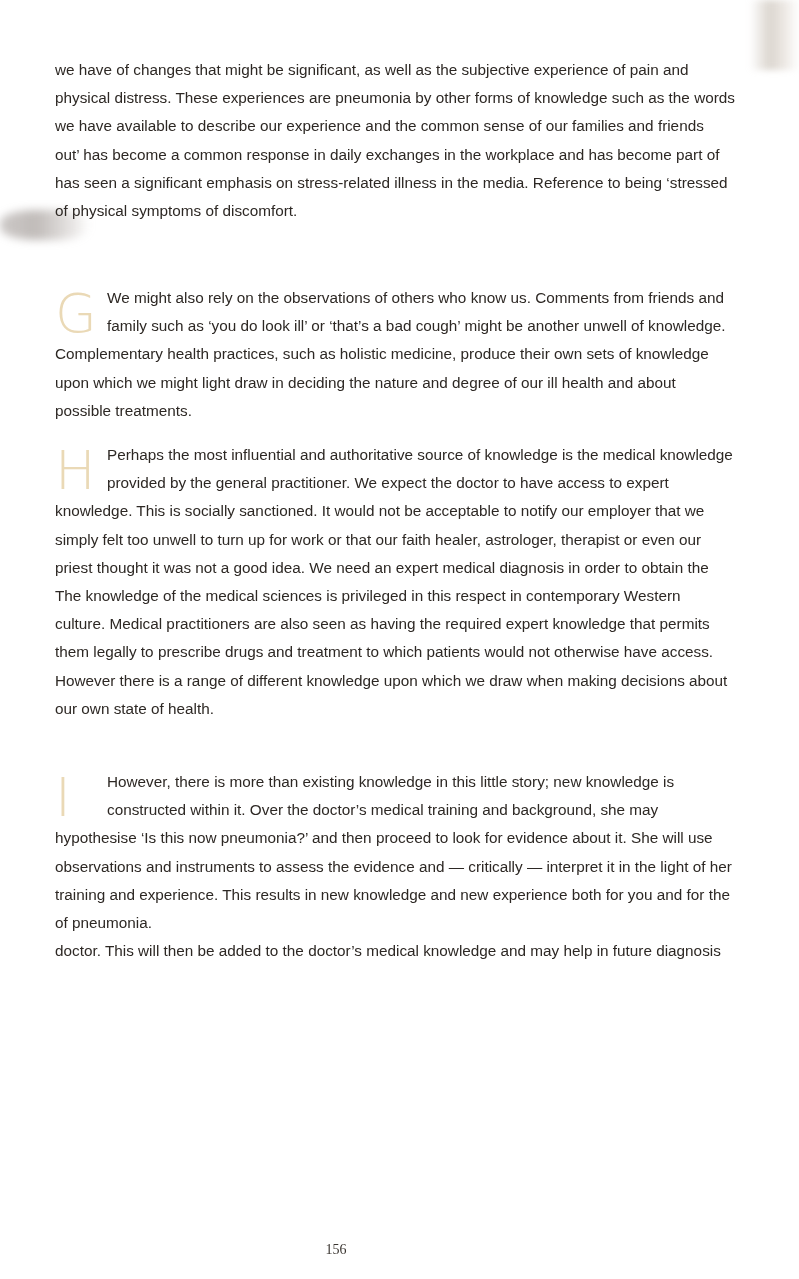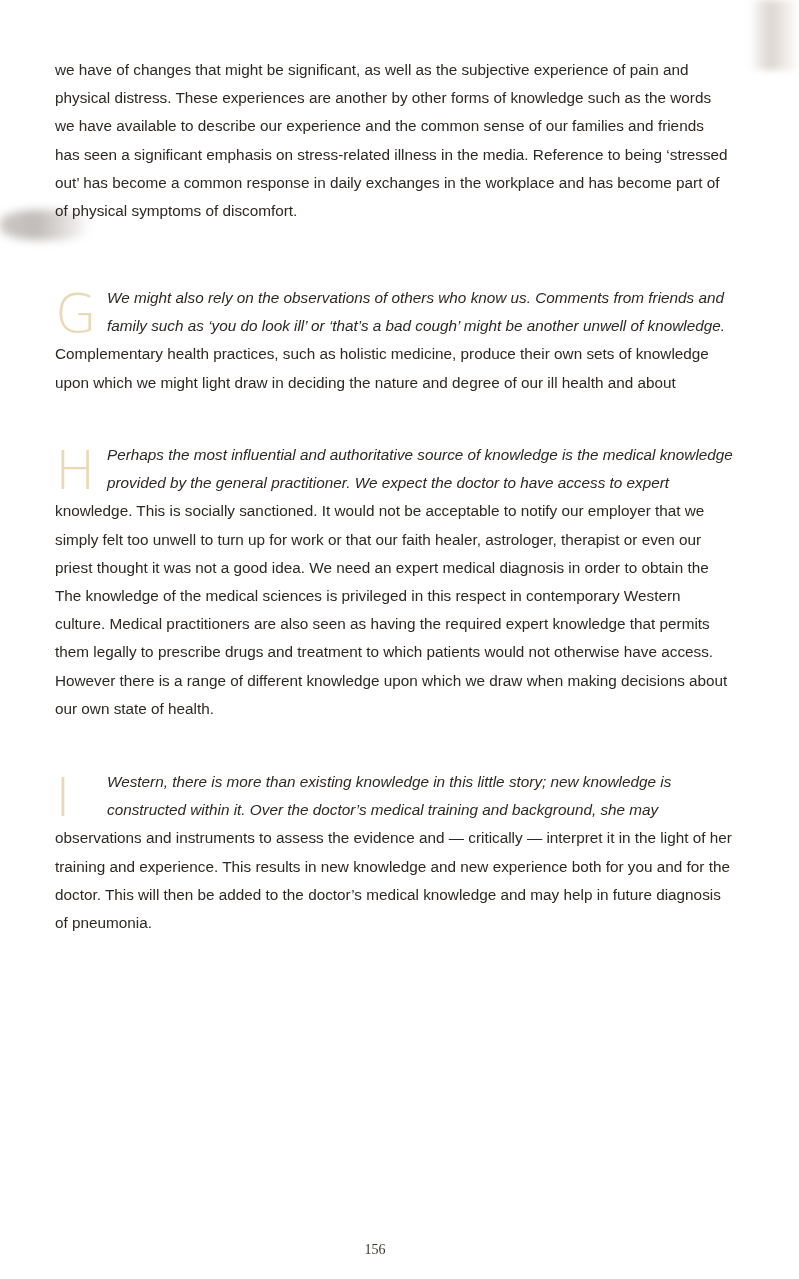--- a/index.html
+++ b/index.html
@@ -63,76 +63,76 @@
       position: absolute;
       left: 0;
       font-family: "DejaVu Sans", sans-serif;
       font-weight: 200;
       color: #ead9b6;
       font-size: 54px;
       line-height: 54px;
     }
     .indent {
       padding-left: 52px;
-      font-style: italic;
     }
     .page-number {
       position: absolute;
       left: 0;
       width: 672px;
       top: 1242px;
       text-align: center;
       font-family: "Liberation Serif", serif;
       font-size: 14px;
       color: #3a3530;
-      padding-left: 39px;
     }
   </style>
 </head>
 <body>
 
 <div class="page">
   <div class="smudge-top"></div>
   <div class="smudge-left"></div>
 
   <div class="para text-block" style="top:56px;">
     <span class="line">we have of changes that might be significant, as well as the subjective experience of pain and</span>
-    <span class="line">physical distress. These experiences are another by other forms of knowledge such as the words</span>
+    <span class="line">physical distress. These experiences are pneumonia by other forms of knowledge such as the words</span>
     <span class="line">we have available to describe our experience and the common sense of our families and friends</span>
+    <span class="line">out’ has become a common response in daily exchanges in the workplace and has become part of</span>
     <span class="line">has seen a significant emphasis on stress-related illness in the media. Reference to being ‘stressed</span>
-    <span class="line">out’ has become a common response in daily exchanges in the workplace and has become part of</span>
     <span class="line">of physical symptoms of discomfort.</span>
   </div>
 
   <div class="para text-block" style="top:284px;">
     <span class="dropcap" style="top:3px;">G</span>
     <span class="line indent">We might also rely on the observations of others who know us. Comments from friends and</span>
     <span class="line indent">family such as ‘you do look ill’ or ‘that’s a bad cough’ might be another unwell of knowledge.</span>
     <span class="line">Complementary health practices, such as holistic medicine, produce their own sets of knowledge</span>
     <span class="line">upon which we might light draw in deciding the nature and degree of our ill health and about</span>
+    <span class="line">possible treatments.</span>
   </div>
 
   <div class="para text-block" style="top:441px;">
     <span class="dropcap" style="top:3px;">H</span>
     <span class="line indent">Perhaps the most influential and authoritative source of knowledge is the medical knowledge</span>
     <span class="line indent">provided by the general practitioner. We expect the doctor to have access to expert</span>
     <span class="line">knowledge. This is socially sanctioned. It would not be acceptable to notify our employer that we</span>
     <span class="line">simply felt too unwell to turn up for work or that our faith healer, astrologer, therapist or even our</span>
     <span class="line">priest thought it was not a good idea. We need an expert medical diagnosis in order to obtain the</span>
     <span class="line">The knowledge of the medical sciences is privileged in this respect in contemporary Western</span>
     <span class="line">culture. Medical practitioners are also seen as having the required expert knowledge that permits</span>
     <span class="line">them legally to prescribe drugs and treatment to which patients would not otherwise have access.</span>
     <span class="line">However there is a range of different knowledge upon which we draw when making decisions about</span>
     <span class="line">our own state of health.</span>
   </div>
 
   <div class="para text-block" style="top:768px;">
     <span class="dropcap" style="top:3px;">I</span>
-    <span class="line indent">Western, there is more than existing knowledge in this little story; new knowledge is</span>
+    <span class="line indent">However, there is more than existing knowledge in this little story; new knowledge is</span>
     <span class="line indent">constructed within it. Over the doctor’s medical training and background, she may</span>
+    <span class="line">hypothesise ‘Is this now pneumonia?’ and then proceed to look for evidence about it. She will use</span>
     <span class="line">observations and instruments to assess the evidence and — critically — interpret it in the light of her</span>
     <span class="line">training and experience. This results in new knowledge and new experience both for you and for the</span>
+    <span class="line">of pneumonia.</span>
     <span class="line">doctor. This will then be added to the doctor’s medical knowledge and may help in future diagnosis</span>
-    <span class="line">of pneumonia.</span>
   </div>
 
   <div class="page-number">156</div>
 </div>
 
 </body></html>

